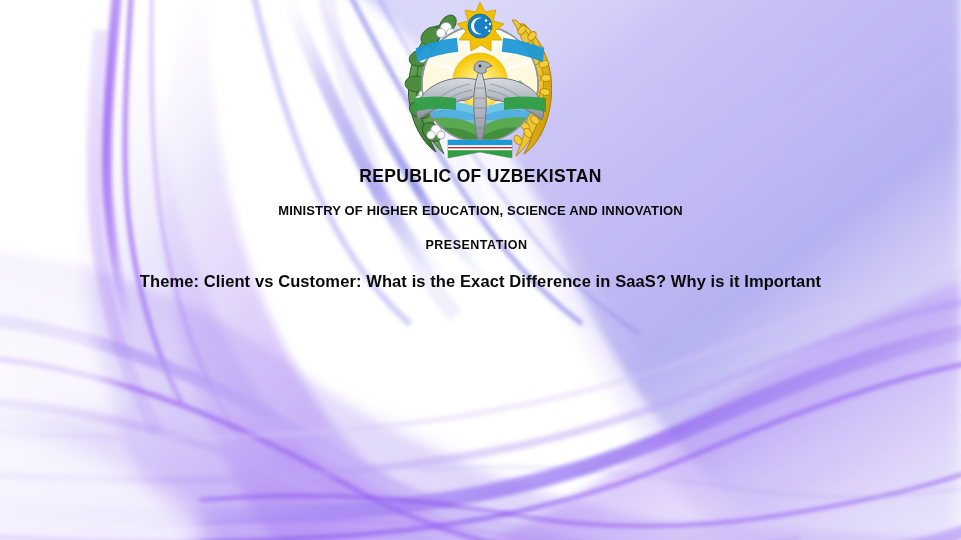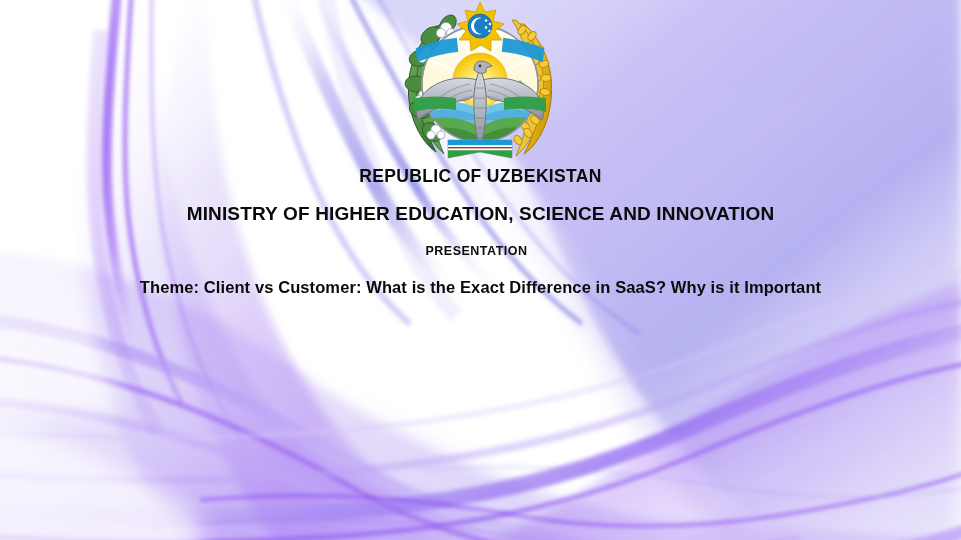--- a/index.html
+++ b/index.html
@@ -54,21 +54,21 @@
   }
   .line-org {
     font-size: 17.5px;
     font-weight: bold;
     letter-spacing: 0.35px;
     line-height: 1.0;
     margin: 0 0 18px 0;
     white-space: nowrap;
   }
   .line-ministry {
-    font-size: 19px;
+    font-size: 13px;
     font-weight: bold;
     letter-spacing: 0.15px;
     line-height: 1.0;
     margin: 0 0 22px 0;
     white-space: nowrap;
   }
   .line-presentation {
     font-size: 12.5px;
     font-weight: bold;
     letter-spacing: 0.5px;

